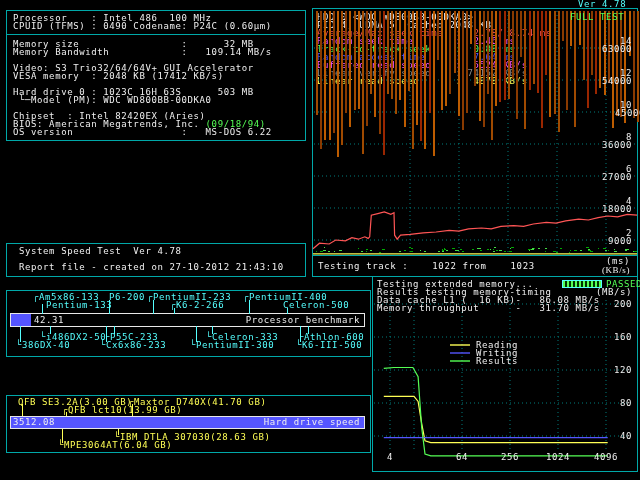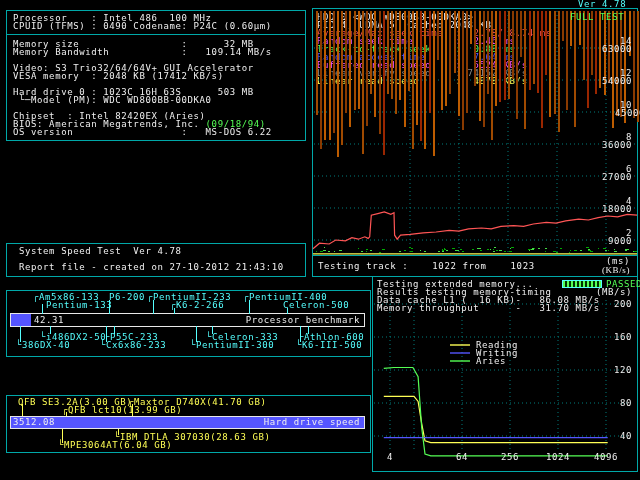--- a/index.html
+++ b/index.html
@@ -95,21 +95,21 @@
       <div class="t over" style="left: 387px; top: 453px; color: rgb(240, 240, 240);">4</div>
       <div class="t over" style="left: 408px; top: 453px; color: rgb(240, 240, 240); margin-top: 30px;">16</div>
       <div class="t over" style="left: 456px; top: 453px; color: rgb(240, 240, 240);">64</div>
       <div class="t over" style="left: 501px; top: 453px; color: rgb(240, 240, 240);">256</div>
       <div class="t over" style="left: 546px; top: 453px; color: rgb(240, 240, 240);">1024</div>
       <div class="t over" style="left: 594px; top: 453px; color: rgb(240, 240, 240);">4096</div>
     </div>
   <div id="mem-legend">
       <div class="t over" style="left: 476px; top: 341px; color: rgb(240, 240, 240);">Reading</div>
       <div class="t over" style="left: 476px; top: 349px; color: rgb(240, 240, 240);">Writing</div>
-      <div class="t over" style="left: 476px; top: 357px; color: rgb(240, 240, 240);">Aries</div>
+      <div class="t over" style="left: 476px; top: 357px; color: rgb(240, 240, 240);">Results</div>
     </div>
 
   <div class="box" style="left:6px;top:290px;width:365px;height:67px;"></div>
   <div class="barline" style="left:10px;top:313px;width:355px;height:14px;border:1px solid #e8e8e8;z-index:1;"></div>
   <div id="cpu-bar-fill" class="barline" style="left: 11px; top: 314px; height: 12px; background: rgb(85, 85, 255); z-index: 1; width: 20px;"></div>
   <div class="t over" style="left:34px;top:316px;">42.31</div>
   <div class="t over right" style="left:178px;top:316px;width:182px;">Processor benchmark</div>
   <div id="cpu-labels">
       <div class="t over" style="left: 33px; top: 293px; color: rgb(85, 255, 255);">┌Am5x86-133</div>
       <div class="t over" style="left: 109px; top: 293px; color: rgb(85, 255, 255);">P6-200</div>

